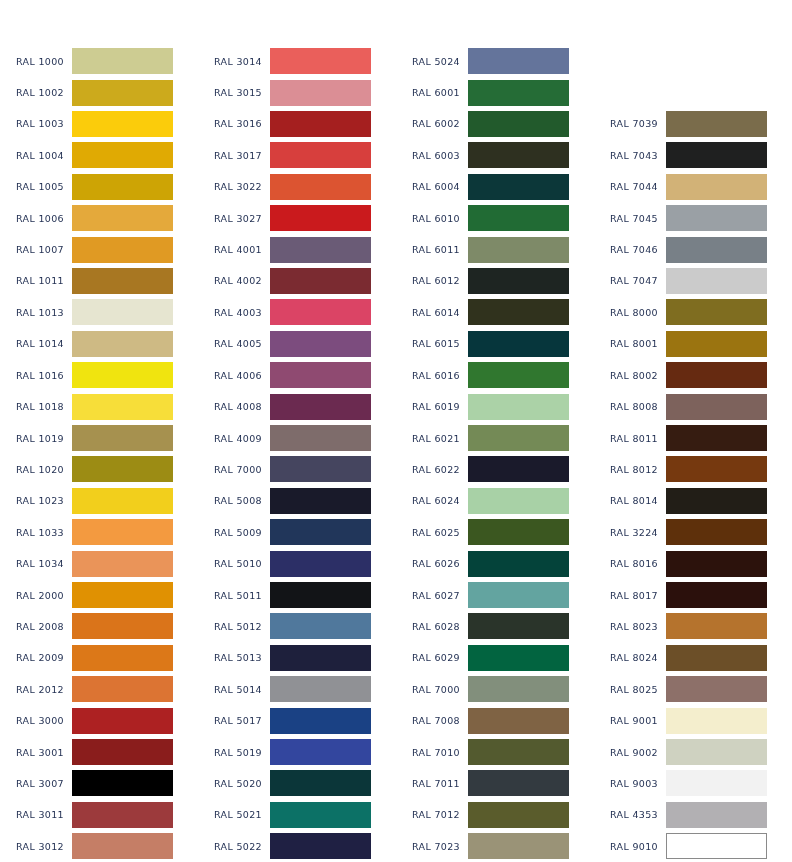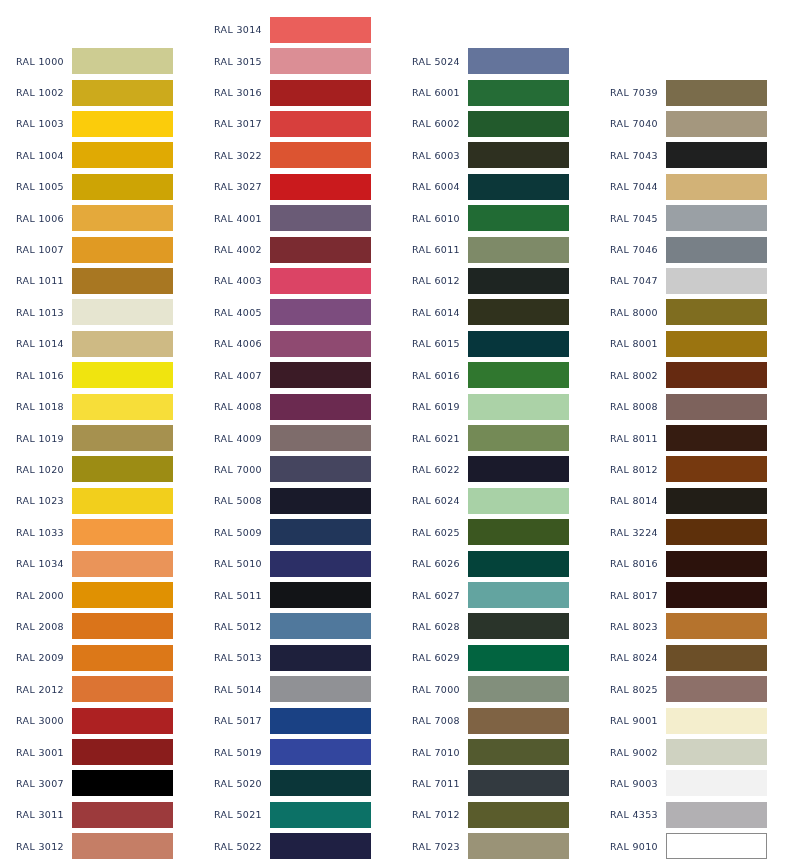--- a/index.html
+++ b/index.html
@@ -203,24 +203,20 @@
       </div>
       <div class="row">
         <div class="label">RAL 4005</div>
         <div class="swatch" style="background-color: rgb(124, 76, 126);"></div>
       </div>
       <div class="row">
         <div class="label">RAL 4006</div>
         <div class="swatch" style="background-color: rgb(143, 74, 113);"></div>
       </div>
       <div class="row">
-        <div class="label">RAL 4007</div>
-        <div class="swatch" style="background-color: rgb(59, 27, 38);"></div>
-      </div>
-      <div class="row">
         <div class="label">RAL 4008</div>
         <div class="swatch" style="background-color: rgb(107, 42, 80);"></div>
       </div>
       <div class="row">
         <div class="label">RAL 4009</div>
         <div class="swatch" style="background-color: rgb(126, 108, 107);"></div>
       </div>
       <div class="row">
         <div class="label">RAL 7000</div>
         <div class="swatch" style="background-color: rgb(69, 69, 95);"></div>
@@ -377,24 +373,20 @@
       </div>
       <div class="row">
         <div class="label">RAL 7023</div>
         <div class="swatch" style="background-color: rgb(154, 147, 119);"></div>
       </div>
     </div>
     <div class="column">
       <div class="row">
         <div class="label">RAL 7039</div>
         <div class="swatch" style="background-color: rgb(122, 108, 75);"></div>
-      </div>
-      <div class="row">
-        <div class="label">RAL 7040</div>
-        <div class="swatch" style="background-color: rgb(164, 151, 126);"></div>
       </div>
       <div class="row">
         <div class="label">RAL 7043</div>
         <div class="swatch" style="background-color: rgb(31, 32, 32);"></div>
       </div>
       <div class="row">
         <div class="label">RAL 7044</div>
         <div class="swatch" style="background-color: rgb(210, 178, 119);"></div>
       </div>
       <div class="row">

